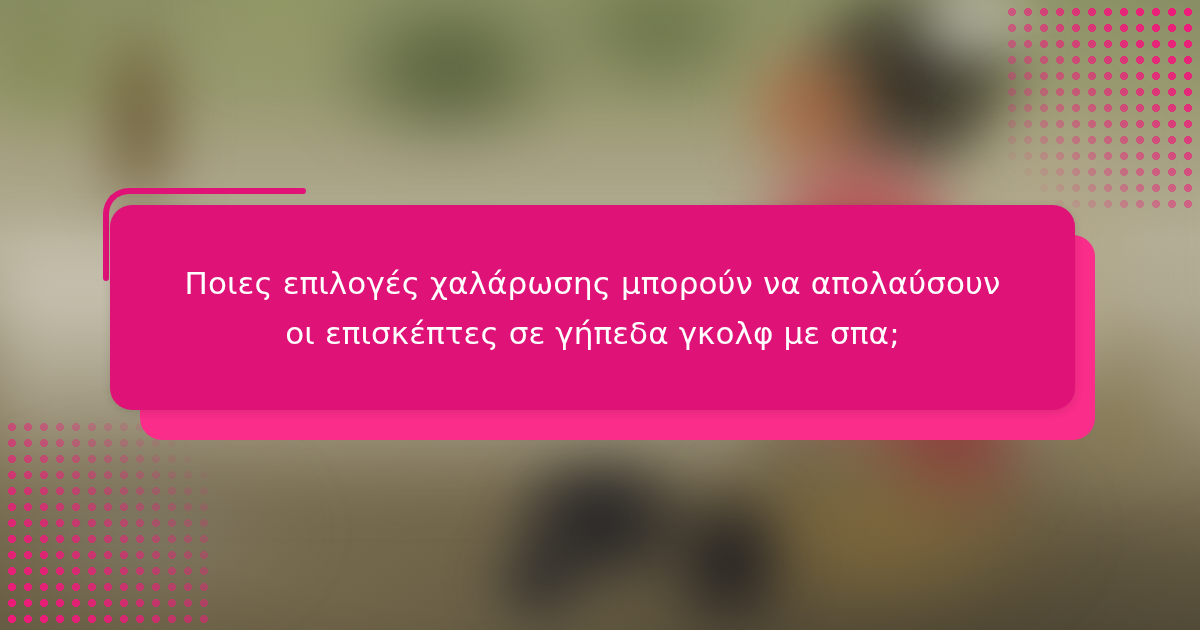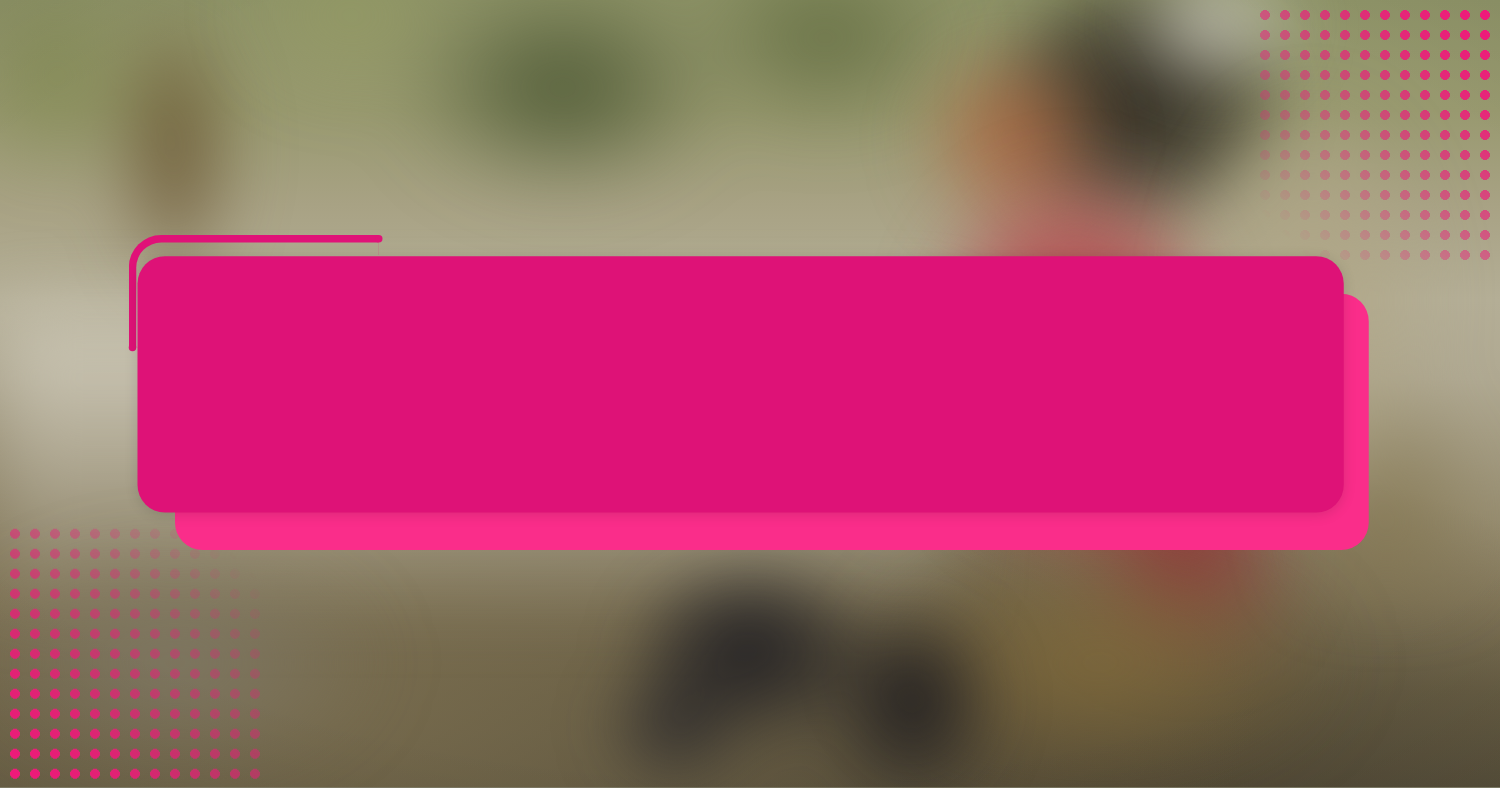--- a/index.html
+++ b/index.html
@@ -174,14 +174,18 @@
   <div class="bg-layer bg-boots"></div>
   <div class="bg-layer bg-vignette"></div>
 
   <div class="dots dots-tr"></div>
   <div class="dots dots-bl"></div>
 
   <div class="card-outline"></div>
   <div class="card-back"></div>
   <div class="card-front"></div>
 
+  <div class="card-text">
+    <div class="headline">Ποιες επιλογές χαλάρωσης μπορούν να απολαύσουν
+οι επισκέπτες σε γήπεδα γκολφ με σπα;</div>
+  </div>
 
 </div>
 
 </body></html>

